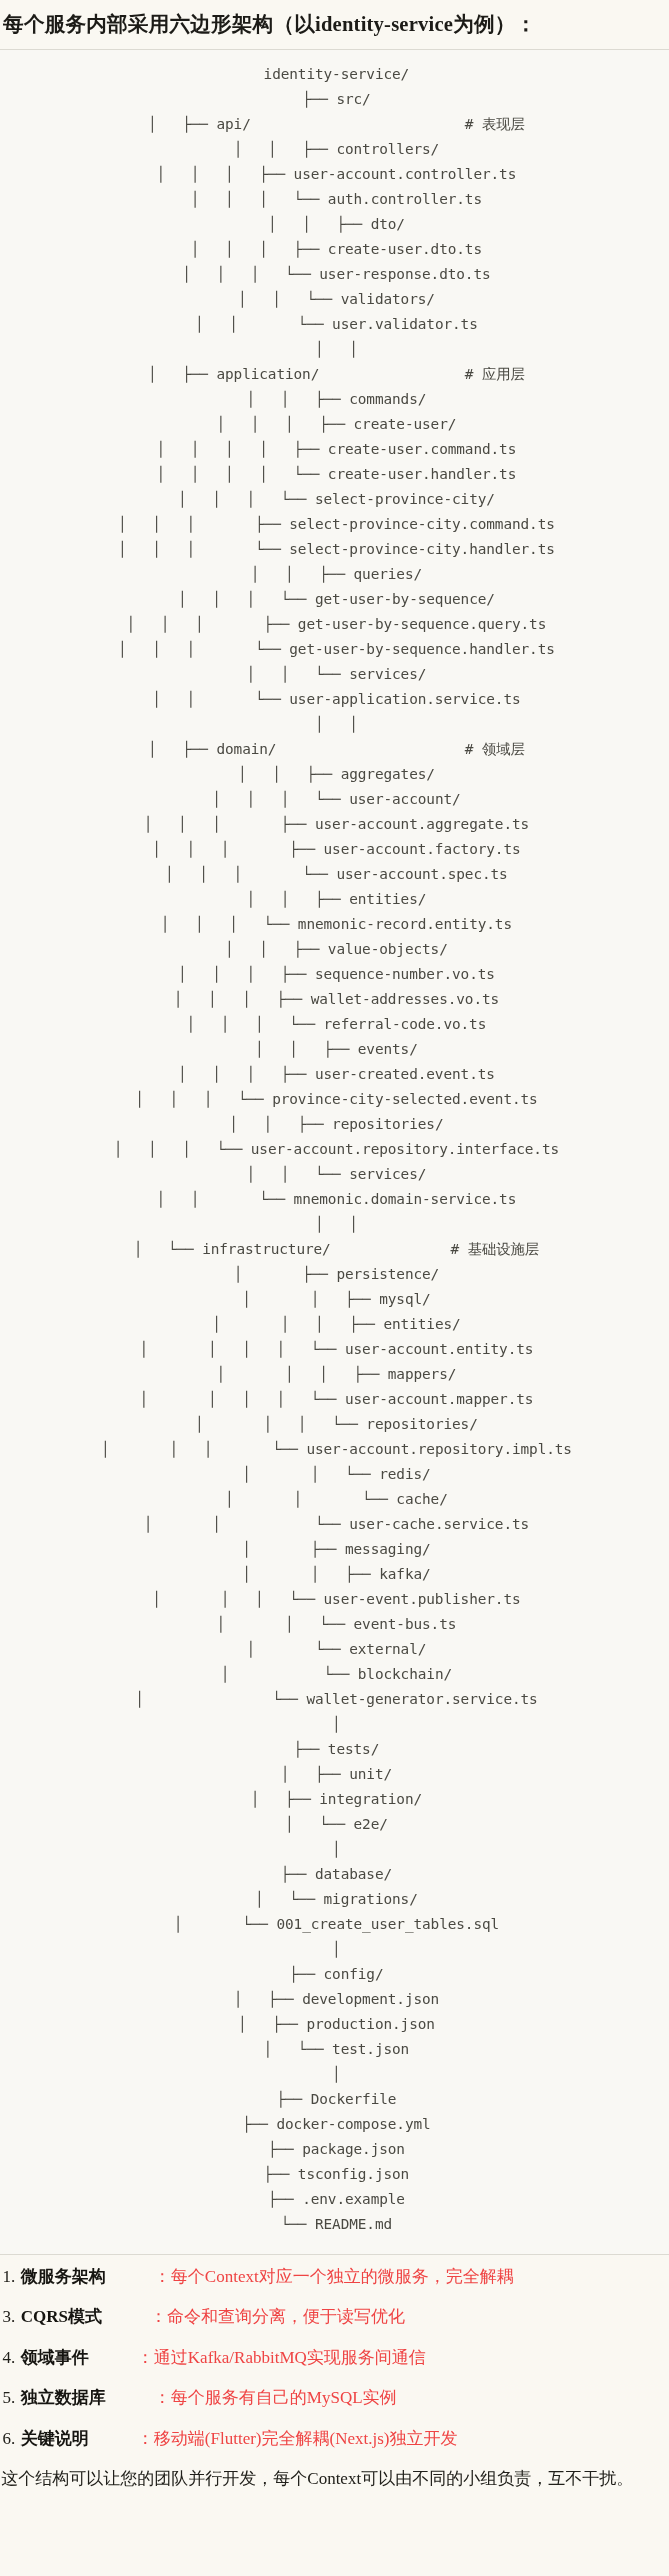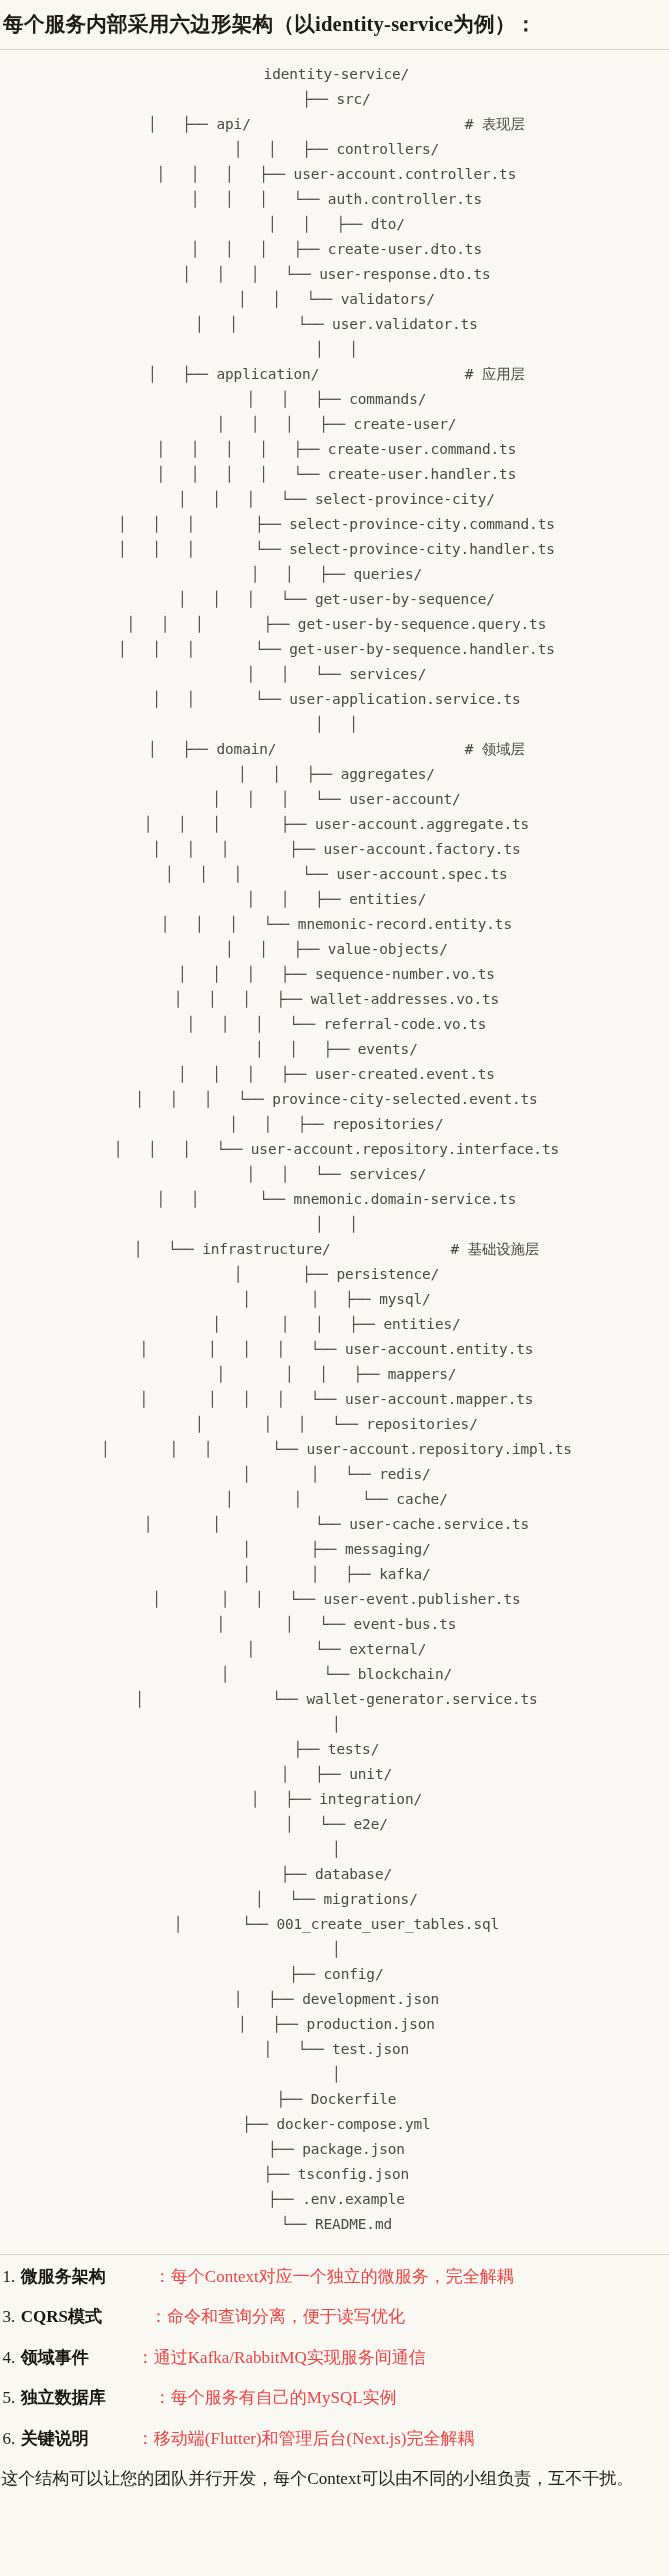--- a/index.html
+++ b/index.html
@@ -157,19 +157,19 @@
 ├── tsconfig.json
 ├── .env.example
 └── README.md</pre>
 
 
   <ol class="notes-list">
     <li class="note-item"><span class="note-num">1.</span><b class="note-label">微服务架构</b><span class="note-text">：每个Context对应一个独立的微服务，完全解耦</span></li>
     <li class="note-item"><span class="note-num">3.</span><b class="note-label">CQRS模式</b><span class="note-text">：命令和查询分离，便于读写优化</span></li>
     <li class="note-item"><span class="note-num">4.</span><b class="note-label">领域事件</b><span class="note-text">：通过Kafka/RabbitMQ实现服务间通信</span></li>
     <li class="note-item"><span class="note-num">5.</span><b class="note-label">独立数据库</b><span class="note-text">：每个服务有自己的MySQL实例</span></li>
-    <li class="note-item"><span class="note-num">6.</span><b class="note-label">关键说明</b><span class="note-text">：移动端(Flutter)和管理后台(Next.js)完全解耦</span></li>
+    <li class="note-item"><span class="note-num">6.</span><b class="note-label">关键说明</b><span class="note-text">：移动端(Flutter)完全解耦(Next.js)独立开发</span></li>
   </ol>
 
   <p class="notes-footer">这个结构可以让您的团队并行开发，每个Context可以由不同的小组负责，互不干扰。</p>
 
 </div>
 
 
 </body></html>

